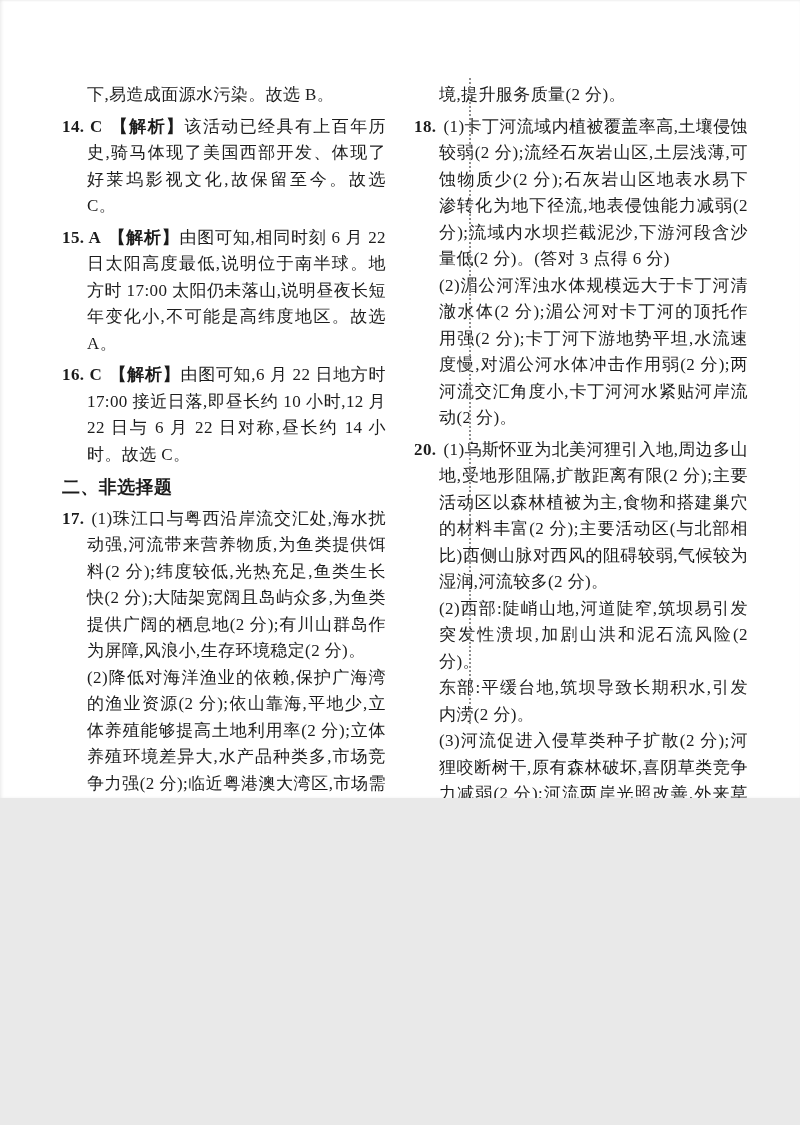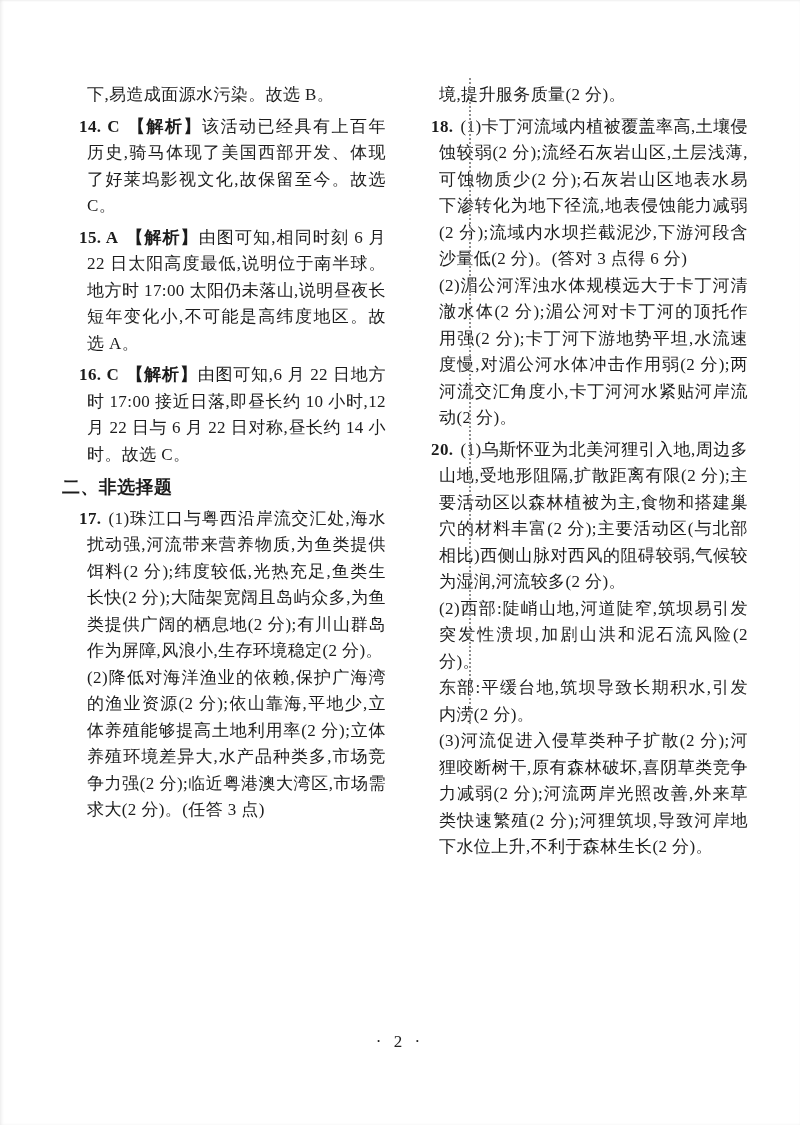--- a/index.html
+++ b/index.html
@@ -3,21 +3,21 @@
 <meta charset="utf-8">
 <style>
   html,body{margin:0;padding:0;}
   body{
     width:800px;height:1125px;
     background:#e9e9e9;
     font-family:"Liberation Serif","DejaVu Serif",serif;
   }
   .page{
     position:relative;
-    width:800px;height:1125px;
+    width:800px;height:798px;
     background:#ffffff;
     box-shadow:inset 2px 0 3px rgba(0,0,0,0.06), inset 0 1px 2px rgba(0,0,0,0.04);
     overflow:hidden;
     color:#1c1c1c;
   }
   .content{
     position:absolute;
     top:82px;left:62px;
     width:686px;
     display:flex;
@@ -36,21 +36,21 @@
     left:407px;top:-4px;
     height:646px;
     width:0;
     border-left:2px dotted #8f8f8f;
   }
   p{margin:0;}
   .item{padding-left:25px;margin-top:5px;}
   .item:first-child{margin-top:0;}
   .hang{text-indent:-25px;}
   .tail{padding-left:25px;}
-  .qnum{font-weight:bold;margin-right:7px;margin-left:17px;}
+  .qnum{font-weight:bold;margin-right:7px;}
   .tag{font-weight:bold;}
   .sec-heading{
     font-weight:bold;
     margin-top:6px;
     font-size:18px;
   }
   .page-number{
     position:absolute;
     top:1032px;left:0;
     width:100%;

